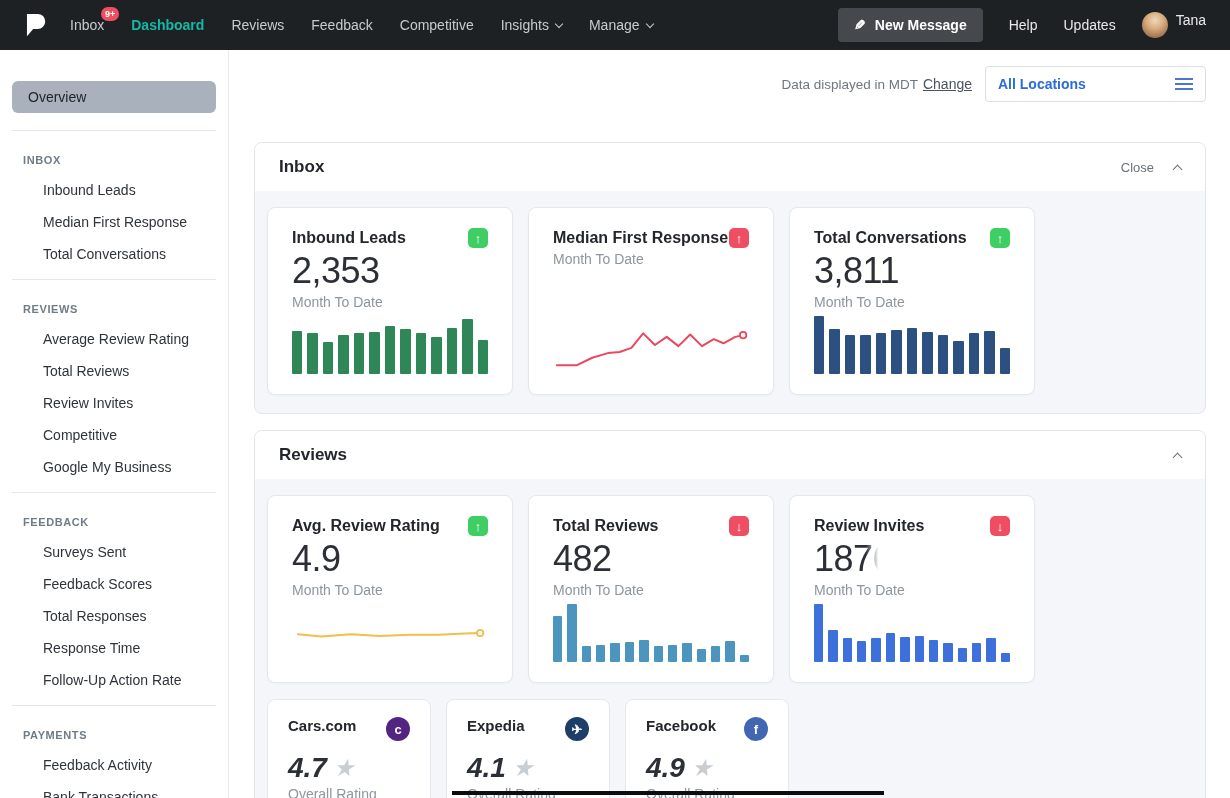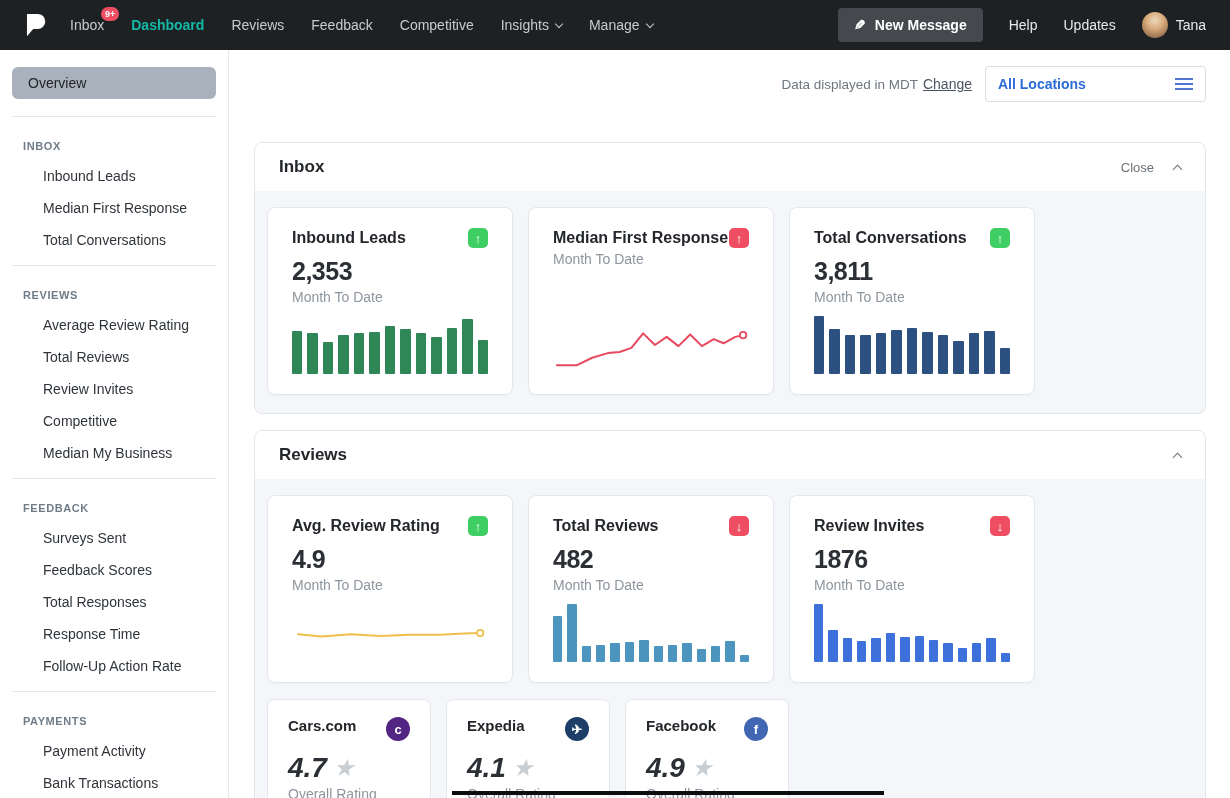--- a/index.html
+++ b/index.html
@@ -19,27 +19,27 @@
                color:#fff; font-size:9px; font-weight:bold; padding:2.5px 4px; border-radius:9px;
                line-height:1; }
   .caret { border:solid #c7cbcf; border-width:0 1.5px 1.5px 0; display:inline-block;
            padding:2.5px; transform:rotate(45deg); margin-top:-3px; }
   .nav-right { margin-left:auto; display:flex; align-items:center; gap:26px; font-size:14px; }
   .new-msg { background:#45494e; border:none; color:#fff; font-weight:bold; font-size:14px;
              padding:9px 16px; border-radius:4px; display:flex; align-items:center; gap:9px;
              font-family:inherit; cursor:pointer; }
   .pencil { font-size:14px; transform:scaleX(-1); display:inline-block; }
   .nav-right a { color:#e8e9ea; }
-  .user { display:flex; align-items:center; gap:8px; color:#e8e9ea; cursor:pointer; }
+  .user { display:flex; gap:8px; color:#e8e9ea; cursor:pointer; }
   .avatar { width:26px; height:26px; border-radius:50%; display:inline-block;
             background:radial-gradient(circle at 50% 32%, #ecd9bd 0%, #d8ab7c 40%, #9a7350 78%, #6e5138 100%); }
 
   
   aside { position:fixed; top:50px; left:0; bottom:0; width:229px; background:#fff;
-          border-right:1px solid #e7eaed; padding-top:17px; z-index:4; }
+          border-right:1px solid #e7eaed; padding-top:31px; z-index:4; }
   .ov { margin:0 12px; background:#a9b2bc; border-radius:6px; padding:8px 16px;
         font-size:14px; color:#20252a; cursor:pointer; }
   .sep { border:none; border-top:1px solid #e4e8eb; margin:17px 12px 0 12px; }
   .sec-label { font-size:11px; font-weight:bold; color:#6f7c88; letter-spacing:0.6px;
                margin:23px 0 0 23px; }
   .si { display:block; font-size:14px; color:#2f343a; margin:16px 0 0 43px; }
 
   
   main { margin-left:230px; padding:0 24px; }
   .topbar { display:flex; align-items:center; justify-content:flex-end; margin-top:16px; }
@@ -73,21 +73,21 @@
   .mcard { width:246px; height:188px; padding:20px 24px; border:1px solid #e4e7eb;
            border-radius:8px; background:#fff; display:flex; flex-direction:column;
            box-shadow:0 1px 2px rgba(20,30,40,0.03); }
   .mrow { display:flex; justify-content:space-between; align-items:center; }
   .mrow h3 { font-size:16px; color:#23262b; font-weight:bold; }
   .trend { width:20px; height:20px; border-radius:5px; color:#fff; display:flex;
            align-items:center; justify-content:center; font-weight:bold; font-size:13px;
            flex-shrink:0; }
   .trend.positive { background:var(--positive,#3fce63); }
   .trend.negative { background:var(--negative,#ee4d62); }
-  .mval { font-size:25px; font-weight:bold; color:#2c3036; margin-top:10px; letter-spacing:-0.5px;
+  .mval { font-size:36px; font-weight:normal; color:#2c3036; margin-top:3px; letter-spacing:-0.5px;
           line-height:1.1; }
   .mval.clip { max-width:66px; overflow:hidden; position:relative; white-space:nowrap; }
   .mval .fade { position:absolute; top:0; right:0; bottom:0; width:14px;
                 background:linear-gradient(90deg, rgba(255,255,255,0), #fff 90%); }
   .mper { font-size:14px; color:#8d959e; margin-top:3px; }
   .spark { margin-top:auto; height:58px; display:flex; align-items:flex-end; gap:5px; }
   .spark i { flex:1 1 0; border-radius:1px; display:block; }
 
   
   .rcard { width:164px; height:122px; padding:17px 20px; background:#fff;
@@ -151,31 +151,31 @@
   <div class="sec-label">INBOX</div>
   <a class="si">Inbound Leads</a>
   <a class="si">Median First Response</a>
   <a class="si">Total Conversations</a>
   <hr class="sep">
   <div class="sec-label">REVIEWS</div>
   <a class="si">Average Review Rating</a>
   <a class="si">Total Reviews</a>
   <a class="si">Review Invites</a>
   <a class="si">Competitive</a>
-  <a class="si">Median My Business</a>
+  <a class="si">Google My Business</a>
   <hr class="sep">
   <div class="sec-label">FEEDBACK</div>
   <a class="si">Surveys Sent</a>
   <a class="si">Feedback Scores</a>
   <a class="si">Total Responses</a>
   <a class="si">Response Time</a>
   <a class="si">Follow-Up Action Rate</a>
   <hr class="sep">
   <div class="sec-label">PAYMENTS</div>
-  <a class="si">Payment Activity</a>
+  <a class="si">Feedback Activity</a>
   <a class="si">Bank Transactions</a>
 </aside>
 
 <main>
   <div class="topbar">
     <span class="tz">Data displayed in MDT</span>
     <a class="chg">Change</a>
     <div class="loc">
       <span class="val">All Locations</span>
       <span class="ham"></span>

